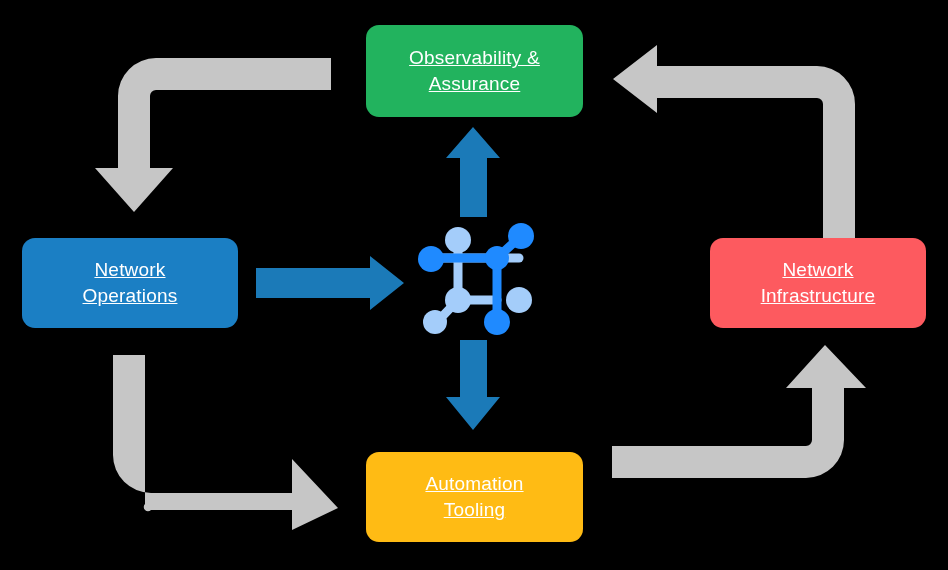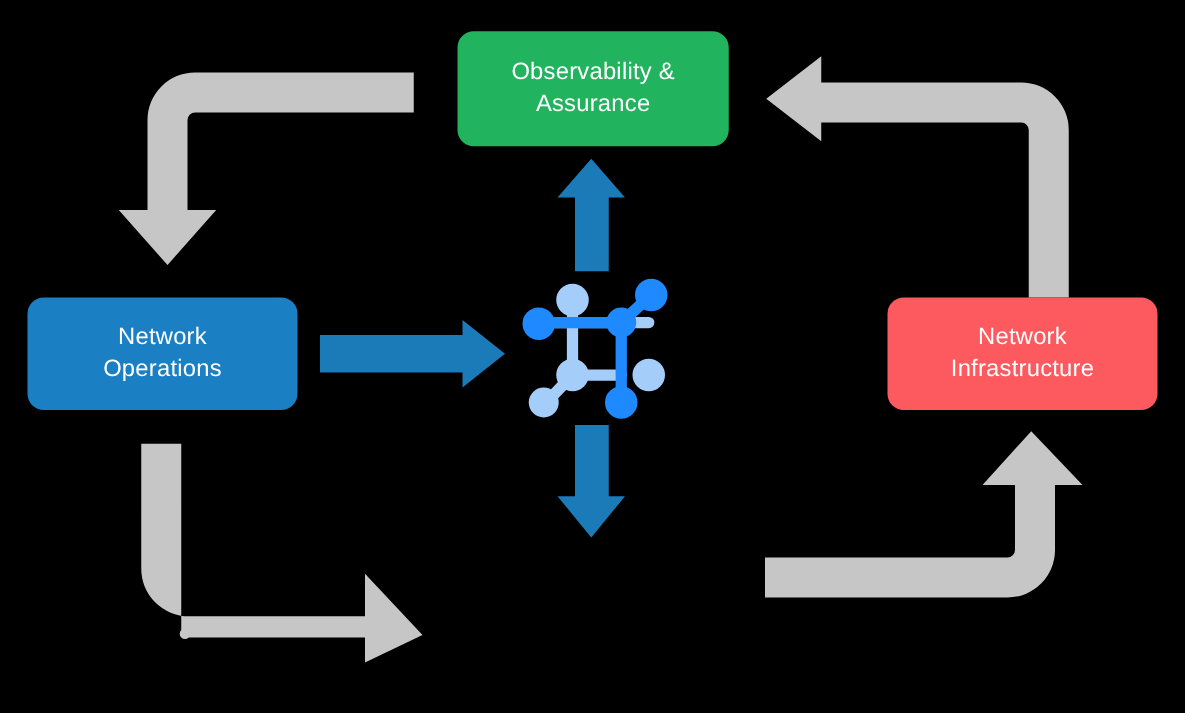--- a/index.html
+++ b/index.html
@@ -23,20 +23,21 @@
     text-align: center;
     border-radius: 13px;
     color: #ffffff;
     font-size: 19px;
     line-height: 1.35;
     font-weight: 400;
     letter-spacing: 0.2px;
     box-sizing: border-box;
     padding: 4px 10px;
     white-space: pre-line;
+    text-decoration: underline;
   }
   #box-observability {
     left: 366px; top: 25px; width: 217px; height: 92px;
   }
   #box-netops {
     left: 22px; top: 238px; width: 216px; height: 90px;
   }
   #box-netinfra {
     left: 710px; top: 238px; width: 216px; height: 90px;
   }
@@ -114,20 +115,22 @@
 
   <div class="node-box" id="box-observability" style="background:#22b35e;">Observability &amp;
 Assurance</div>
 
   <div class="node-box" id="box-netops" style="background:#1b7fc4;">Network
 Operations</div>
 
   <div class="node-box" id="box-netinfra" style="background:#fd5a5f;">Network
 Infrastructure</div>
 
+  <div class="node-box" id="box-automation" style="background:#ffbb14;">Automation
+Tooling</div>
 
   <svg class="svg-layer" viewBox="0 0 948 570">
 
     <path fill="#1b7ab8" d="M 256 268
              L 370 268
              L 370 256
              L 404 283
              L 370 310
              L 370 298
              L 256 298

